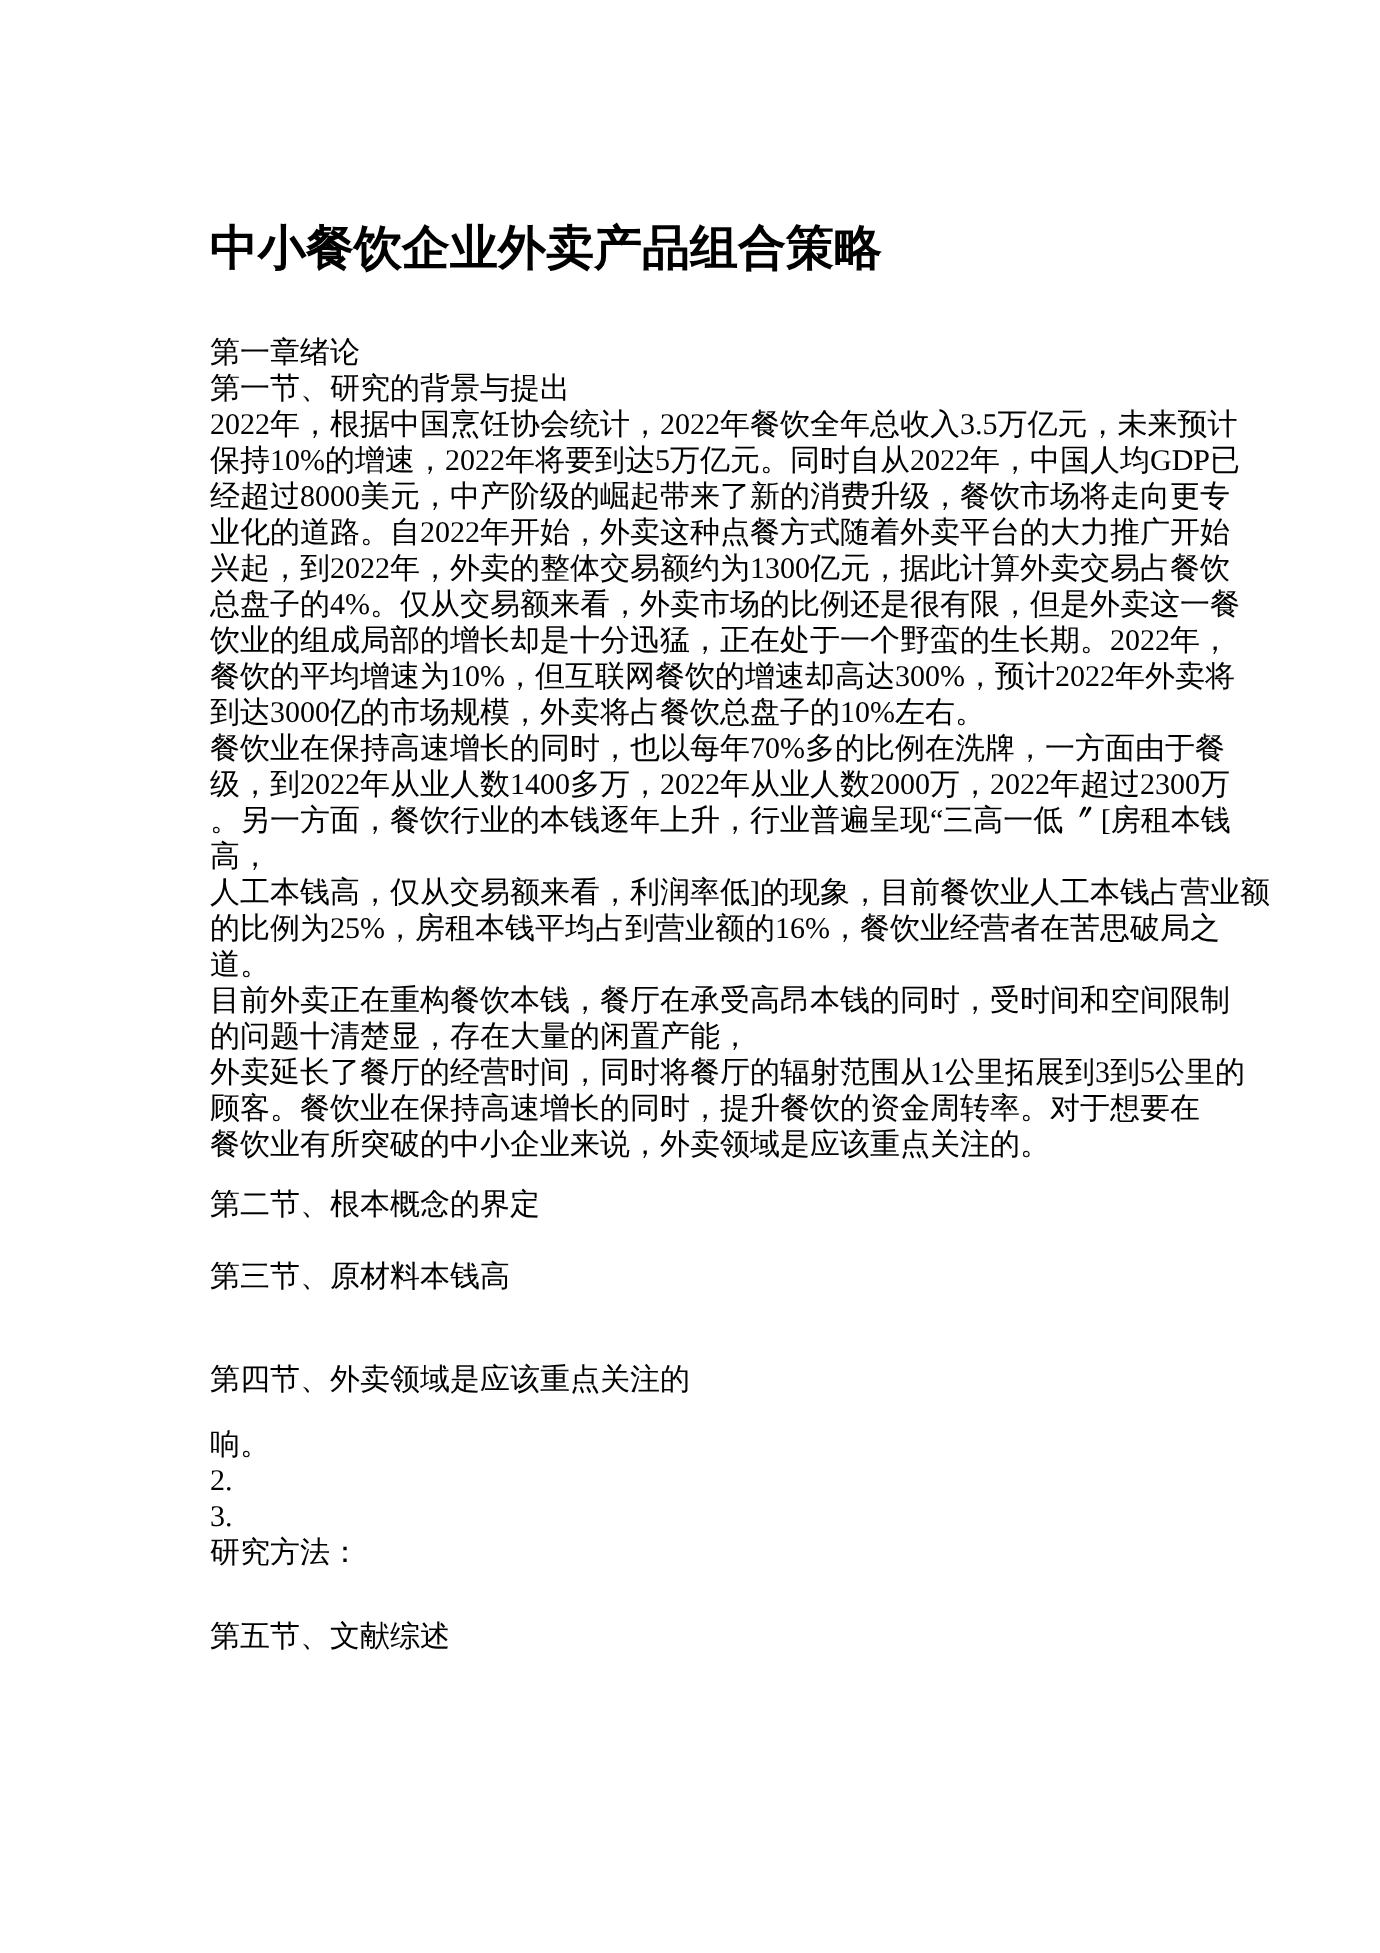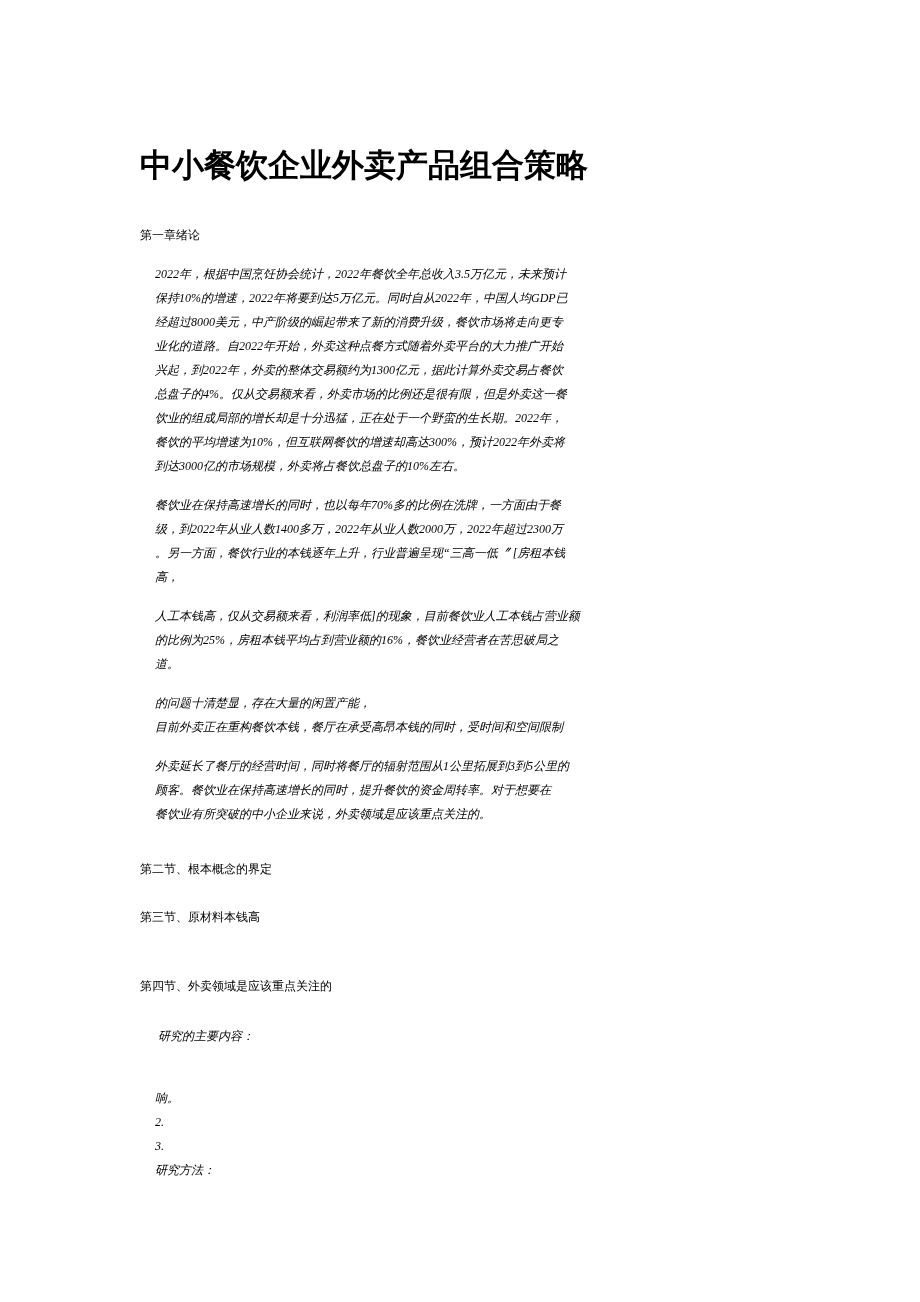--- a/index.html
+++ b/index.html
@@ -22,39 +22,39 @@
     background: #ffffff;
   }
   .doc-title {
     font-size: 32px;
     line-height: 40px;
     font-weight: bold;
     white-space: pre;
     margin: 0 0 38px 0;
   }
   .paragraph {
-    margin: 15px;
-    font-style: italic;
+    margin: 0;
   }
   .line {
-    font-size: 12px;
+    font-size: 20px;
     line-height: 24px;
     white-space: pre;
   }
   .spacer {
     width: 100%;
   }
 </style>
 </head>
 <body>
 
 <div class="page">
   <div class="doc-title">中小餐饮企业外卖产品组合策略</div>
   <div id="doc-body">
       <div class="line">第一章绪论</div>
+      <div class="line">第一节、研究的背景与提出</div>
       <div class="paragraph">
         <div class="line">2022年，根据中国烹饪协会统计，2022年餐饮全年总收入3.5万亿元，未来预计</div>
         <div class="line">保持10%的增速，2022年将要到达5万亿元。同时自从2022年，中国人均GDP已</div>
         <div class="line">经超过8000美元，中产阶级的崛起带来了新的消费升级，餐饮市场将走向更专</div>
         <div class="line">业化的道路。自2022年开始，外卖这种点餐方式随着外卖平台的大力推广开始</div>
         <div class="line">兴起，到2022年，外卖的整体交易额约为1300亿元，据此计算外卖交易占餐饮</div>
         <div class="line">总盘子的4%。仅从交易额来看，外卖市场的比例还是很有限，但是外卖这一餐</div>
         <div class="line">饮业的组成局部的增长却是十分迅猛，正在处于一个野蛮的生长期。2022年，</div>
         <div class="line">餐饮的平均增速为10%，但互联网餐饮的增速却高达300%，预计2022年外卖将</div>
         <div class="line">到达3000亿的市场规模，外卖将占餐饮总盘子的10%左右。</div>
@@ -64,40 +64,38 @@
         <div class="line">级，到2022年从业人数1400多万，2022年从业人数2000万，2022年超过2300万</div>
         <div class="line">。另一方面，餐饮行业的本钱逐年上升，行业普遍呈现“三高一低〞 [房租本钱</div>
         <div class="line">高，</div>
       </div>
       <div class="paragraph">
         <div class="line">人工本钱高，仅从交易额来看，利润率低]的现象，目前餐饮业人工本钱占营业额</div>
         <div class="line">的比例为25%，房租本钱平均占到营业额的16%，餐饮业经营者在苦思破局之</div>
         <div class="line">道。</div>
       </div>
       <div class="paragraph">
+        <div class="line">目前外卖正在重构餐饮本钱，餐厅在承受高昂本钱的同时，受时间和空间限制</div>
         <div class="line">的问题十清楚显，存在大量的闲置产能，</div>
-        <div class="line">目前外卖正在重构餐饮本钱，餐厅在承受高昂本钱的同时，受时间和空间限制</div>
       </div>
       <div class="paragraph">
         <div class="line">外卖延长了餐厅的经营时间，同时将餐厅的辐射范围从1公里拓展到3到5公里的</div>
         <div class="line">顾客。餐饮业在保持高速增长的同时，提升餐饮的资金周转率。对于想要在</div>
         <div class="line">餐饮业有所突破的中小企业来说，外卖领域是应该重点关注的。</div>
       </div>
       <div class="spacer" style="height: 16px;"></div>
       <div class="line">第二节、根本概念的界定</div>
       <div class="spacer" style="height: 24px;"></div>
       <div class="line">第三节、原材料本钱高</div>
       <div class="spacer" style="height: 45px;"></div>
       <div class="line">第四节、外卖领域是应该重点关注的</div>
       <div class="spacer" style="height: 11px;"></div>
-      <div class="paragraph">
-        <div class="line"> 研究的主要内容：</div>
-      </div>
       <div class="spacer" style="height: 8px;"></div>
       <div class="paragraph">
         <div class="line">响。</div>
         <div class="line">2.</div>
         <div class="line">3.</div>
         <div class="line">研究方法：</div>
       </div>
       <div class="spacer" style="height: 32px;"></div>
+      <div class="line">第五节、文献综述</div>
     </div>
 </div>
 
 </body></html>

